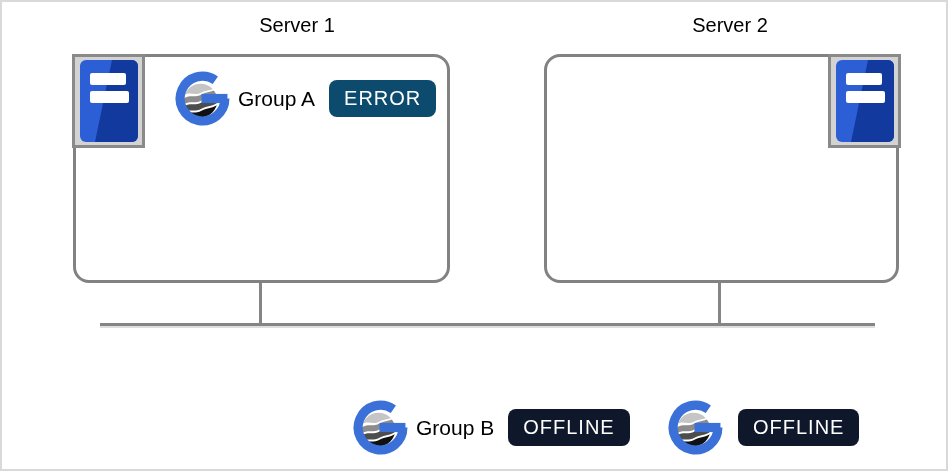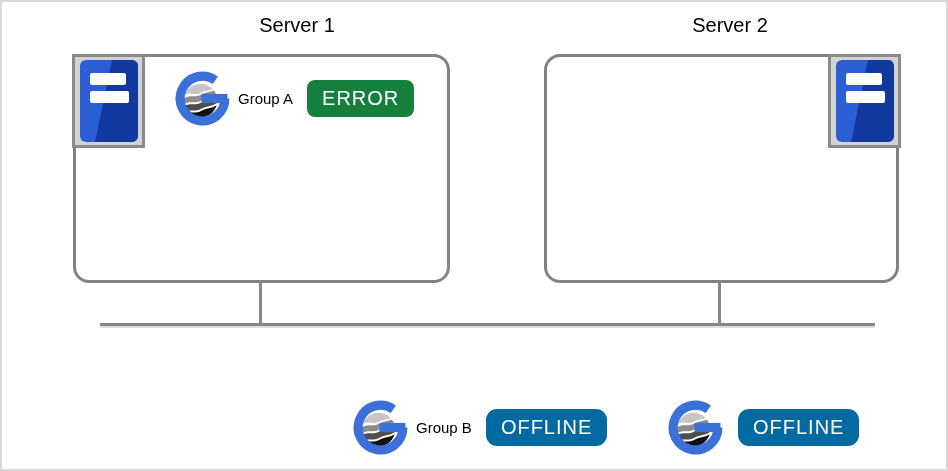--- a/index.html
+++ b/index.html
@@ -20,27 +20,27 @@
   .box2{left:542px;width:355px;}
   .hw-icon{position:absolute;top:52px;width:73px;height:94px;}
   .icon1{left:70px;} .icon2{left:826px;}
   .group-row{
     position:absolute;display:flex;align-items:center;height:57px;white-space:nowrap;
   }
   .row-a{left:172px;top:68px;}
   .row-b{left:350px;top:397px;}
   .row-c{left:665px;top:397px;}
   .glogo{width:57px;height:57px;flex:0 0 auto;}
-  .gname{font-size:15px;color:#000;margin-left:7px;}
+  .gname{font-size:21px;color:#000;margin-left:7px;}
   .badge{
     display:inline-block;margin-left:14px;padding:6px 15px;border-radius:8px;
     font-size:20px;color:#fff;letter-spacing:1px;line-height:1.25;
   }
-  .badge.error{background:#15803d;}
-  .badge.offline{background:#0369a1;border-radius:11px;}
+  .badge.error{background:#0c4a6e;}
+  .badge.offline{background:#0f172a;}
   .vline{position:absolute;width:3px;height:43px;top:281px;background:#858585;}
   .vl1{left:257px;} .vl2{left:716px;}
   .bus{
     position:absolute;left:98px;top:321px;width:775px;height:3px;
     background:#858585;box-shadow:0 2px 0 #dedede;
   }
   svg{display:block;}
 </style>
 </head>
 <body>

